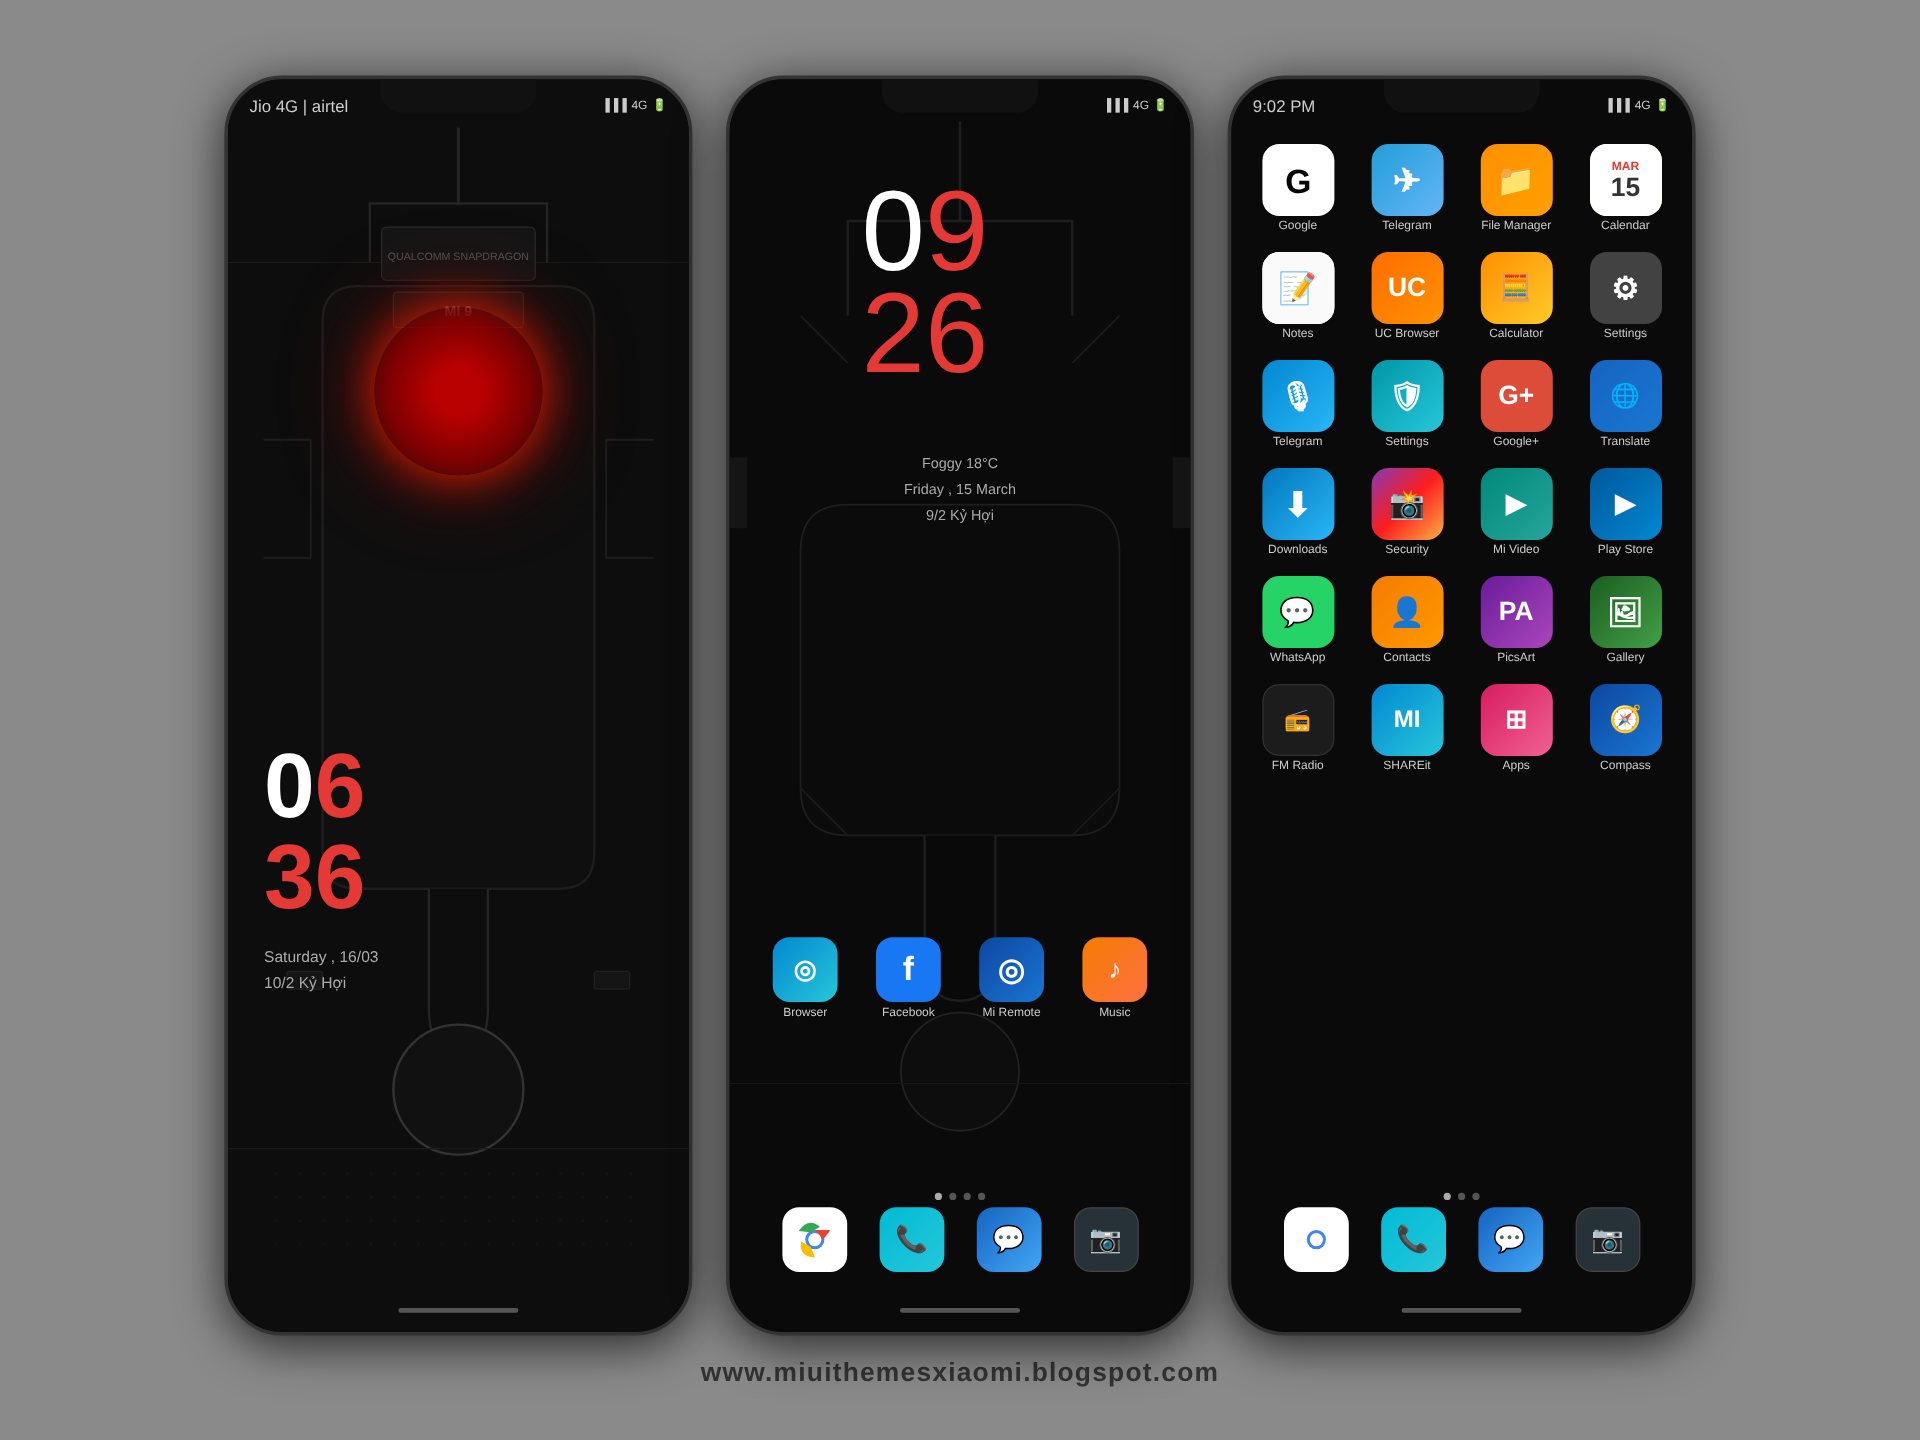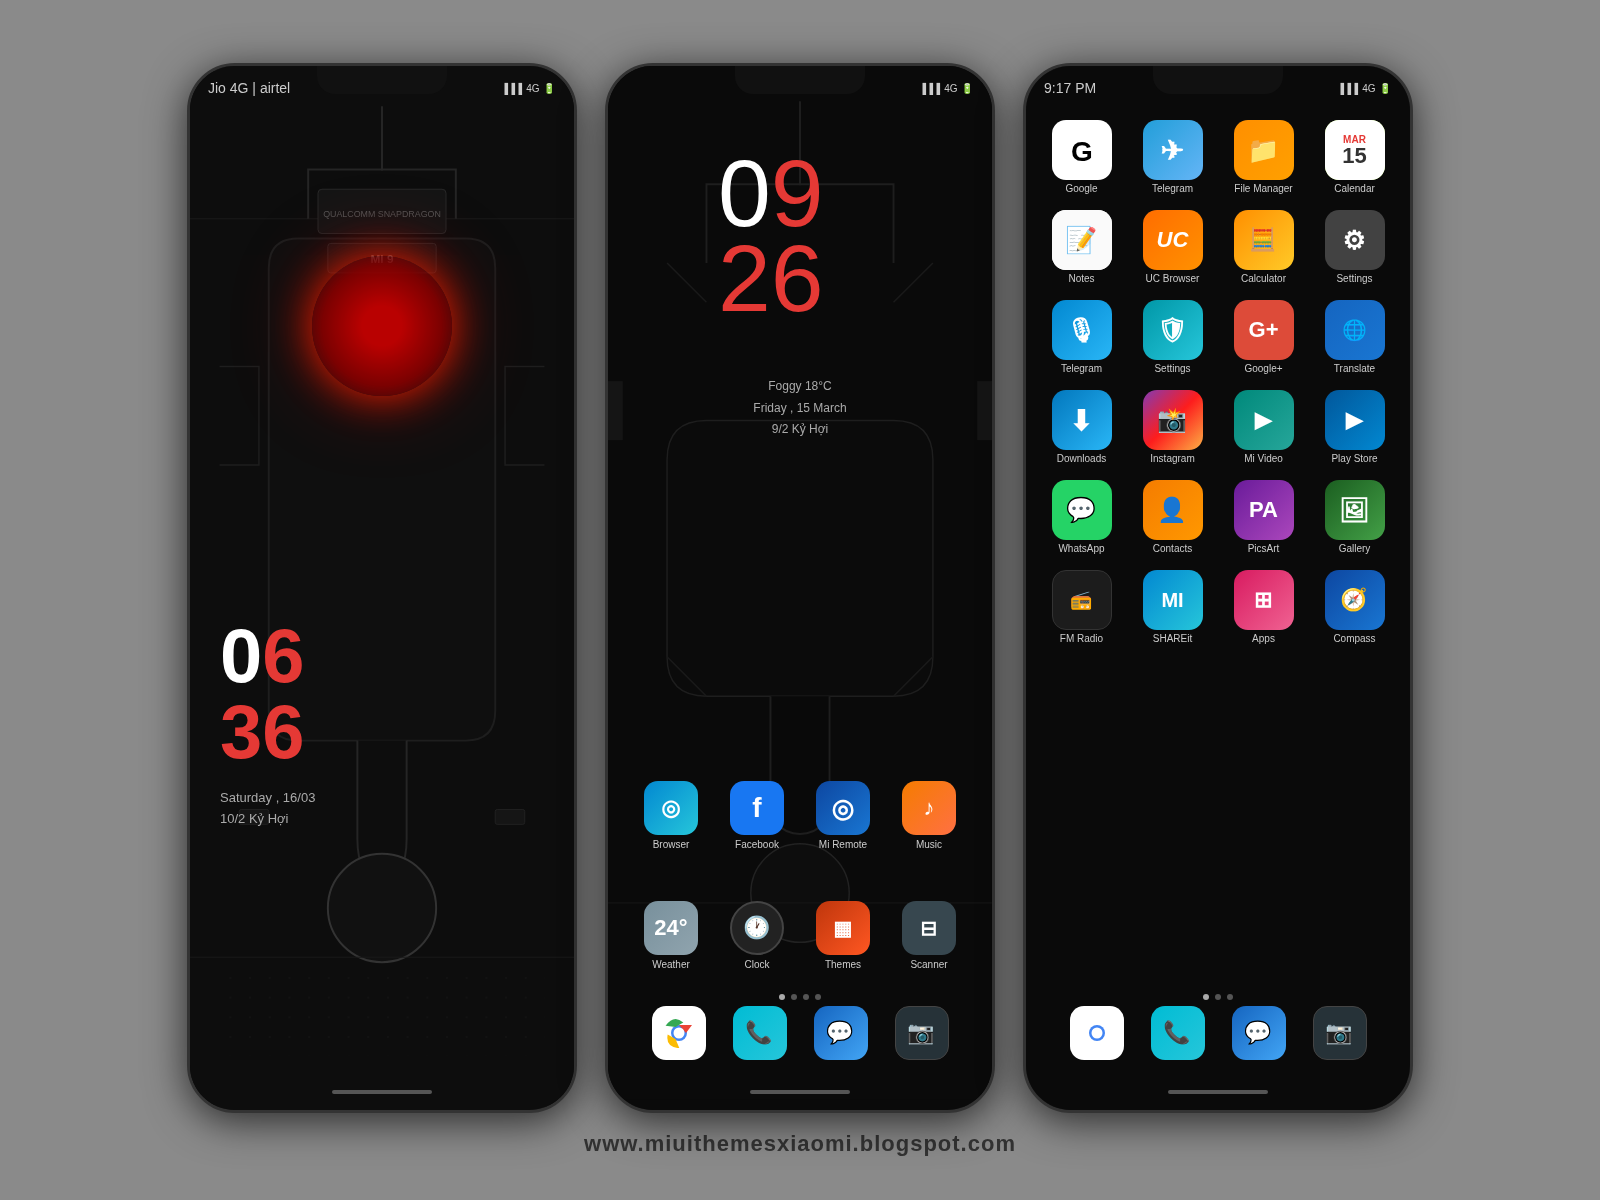--- a/index.html
+++ b/index.html
@@ -393,38 +393,20 @@
       <div class="app-icon">
         <div class="icon-img ic-miremote" style="font-size:26px;">◎</div>
         <span class="icon-label">Mi Remote</span>
       </div>
       <div class="app-icon">
         <div class="icon-img ic-music" style="font-size:22px;">♪</div>
         <span class="icon-label">Music</span>
       </div>
     </div>
 
-    <div class="phone2-apps-row2">
-      <div class="app-icon">
-        <div class="icon-img ic-weather">24°</div>
-        <span class="icon-label">Weather</span>
-      </div>
-      <div class="app-icon">
-        <div class="icon-img ic-clock" style="border-radius:50%;">🕐</div>
-        <span class="icon-label">Clock</span>
-      </div>
-      <div class="app-icon">
-        <div class="icon-img ic-themes" style="font-size:20px;">▦</div>
-        <span class="icon-label">Themes</span>
-      </div>
-      <div class="app-icon">
-        <div class="icon-img ic-scanner" style="font-size:20px;">⊟</div>
-        <span class="icon-label">Scanner</span>
-      </div>
-    </div>
 
     <div class="page-dots">
       <div class="dot active"></div>
       <div class="dot"></div>
       <div class="dot"></div>
       <div class="dot"></div>
     </div>
 
     <div class="dock-row">
       <div class="app-icon">
@@ -449,21 +431,21 @@
         <div class="icon-img ic-camera" style="font-size:22px;">📷</div>
       </div>
     </div>
     <div class="home-indicator"></div>
   </div>
 
   <div class="phone">
     <div class="phone3-bg"></div>
     <div class="phone-notch"></div>
     <div class="status-bar">
-      <span class="status-left">9:17 PM</span>
+      <span class="status-left">9:02 PM</span>
       <span class="status-right">
         <span>▐▐▐</span>
         <span>4G</span>
         <span>🔋</span>
       </span>
     </div>
 
     <div class="app-grid">
 
       <div class="grid-app">
@@ -494,21 +476,21 @@
 
       <div class="grid-app">
         <div class="grid-icon ic-notes">
           <div style="width:60px;height:60px;background:#fafafa;border-radius:14px;display:flex;align-items:center;justify-content:center;">
             <span style="color:#555;font-size:26px;">📝</span>
           </div>
         </div>
         <span class="grid-label">Notes</span>
       </div>
       <div class="grid-app">
-        <div class="grid-icon ic-ucbrowser" style="font-size:22px;font-weight:bold;font-style:italic;">UC</div>
+        <div class="grid-icon ic-ucbrowser" style="font-size:22px;font-weight:bold;">UC</div>
         <span class="grid-label">UC Browser</span>
       </div>
       <div class="grid-app">
         <div class="grid-icon ic-calculator" style="font-size:22px;">🧮</div>
         <span class="grid-label">Calculator</span>
       </div>
       <div class="grid-app">
         <div class="grid-icon ic-settings" style="font-size:26px;">⚙</div>
         <span class="grid-label">Settings</span>
       </div>
@@ -529,21 +511,21 @@
         <div class="grid-icon ic-translate" style="font-size:20px;">🌐</div>
         <span class="grid-label">Translate</span>
       </div>
 
       <div class="grid-app">
         <div class="grid-icon ic-downloads" style="font-size:28px;">⬇</div>
         <span class="grid-label">Downloads</span>
       </div>
       <div class="grid-app">
         <div class="grid-icon ic-instagram" style="font-size:24px;">📸</div>
-        <span class="grid-label">Instagram</span>
+        <span class="grid-label">Security</span>
       </div>
       <div class="grid-app">
         <div class="grid-icon ic-mivideo" style="font-size:22px;">▶</div>
         <span class="grid-label">Mi Video</span>
       </div>
       <div class="grid-app">
         <div class="grid-icon ic-playstore" style="font-size:22px;">▶</div>
         <span class="grid-label">Play Store</span>
       </div>
 

